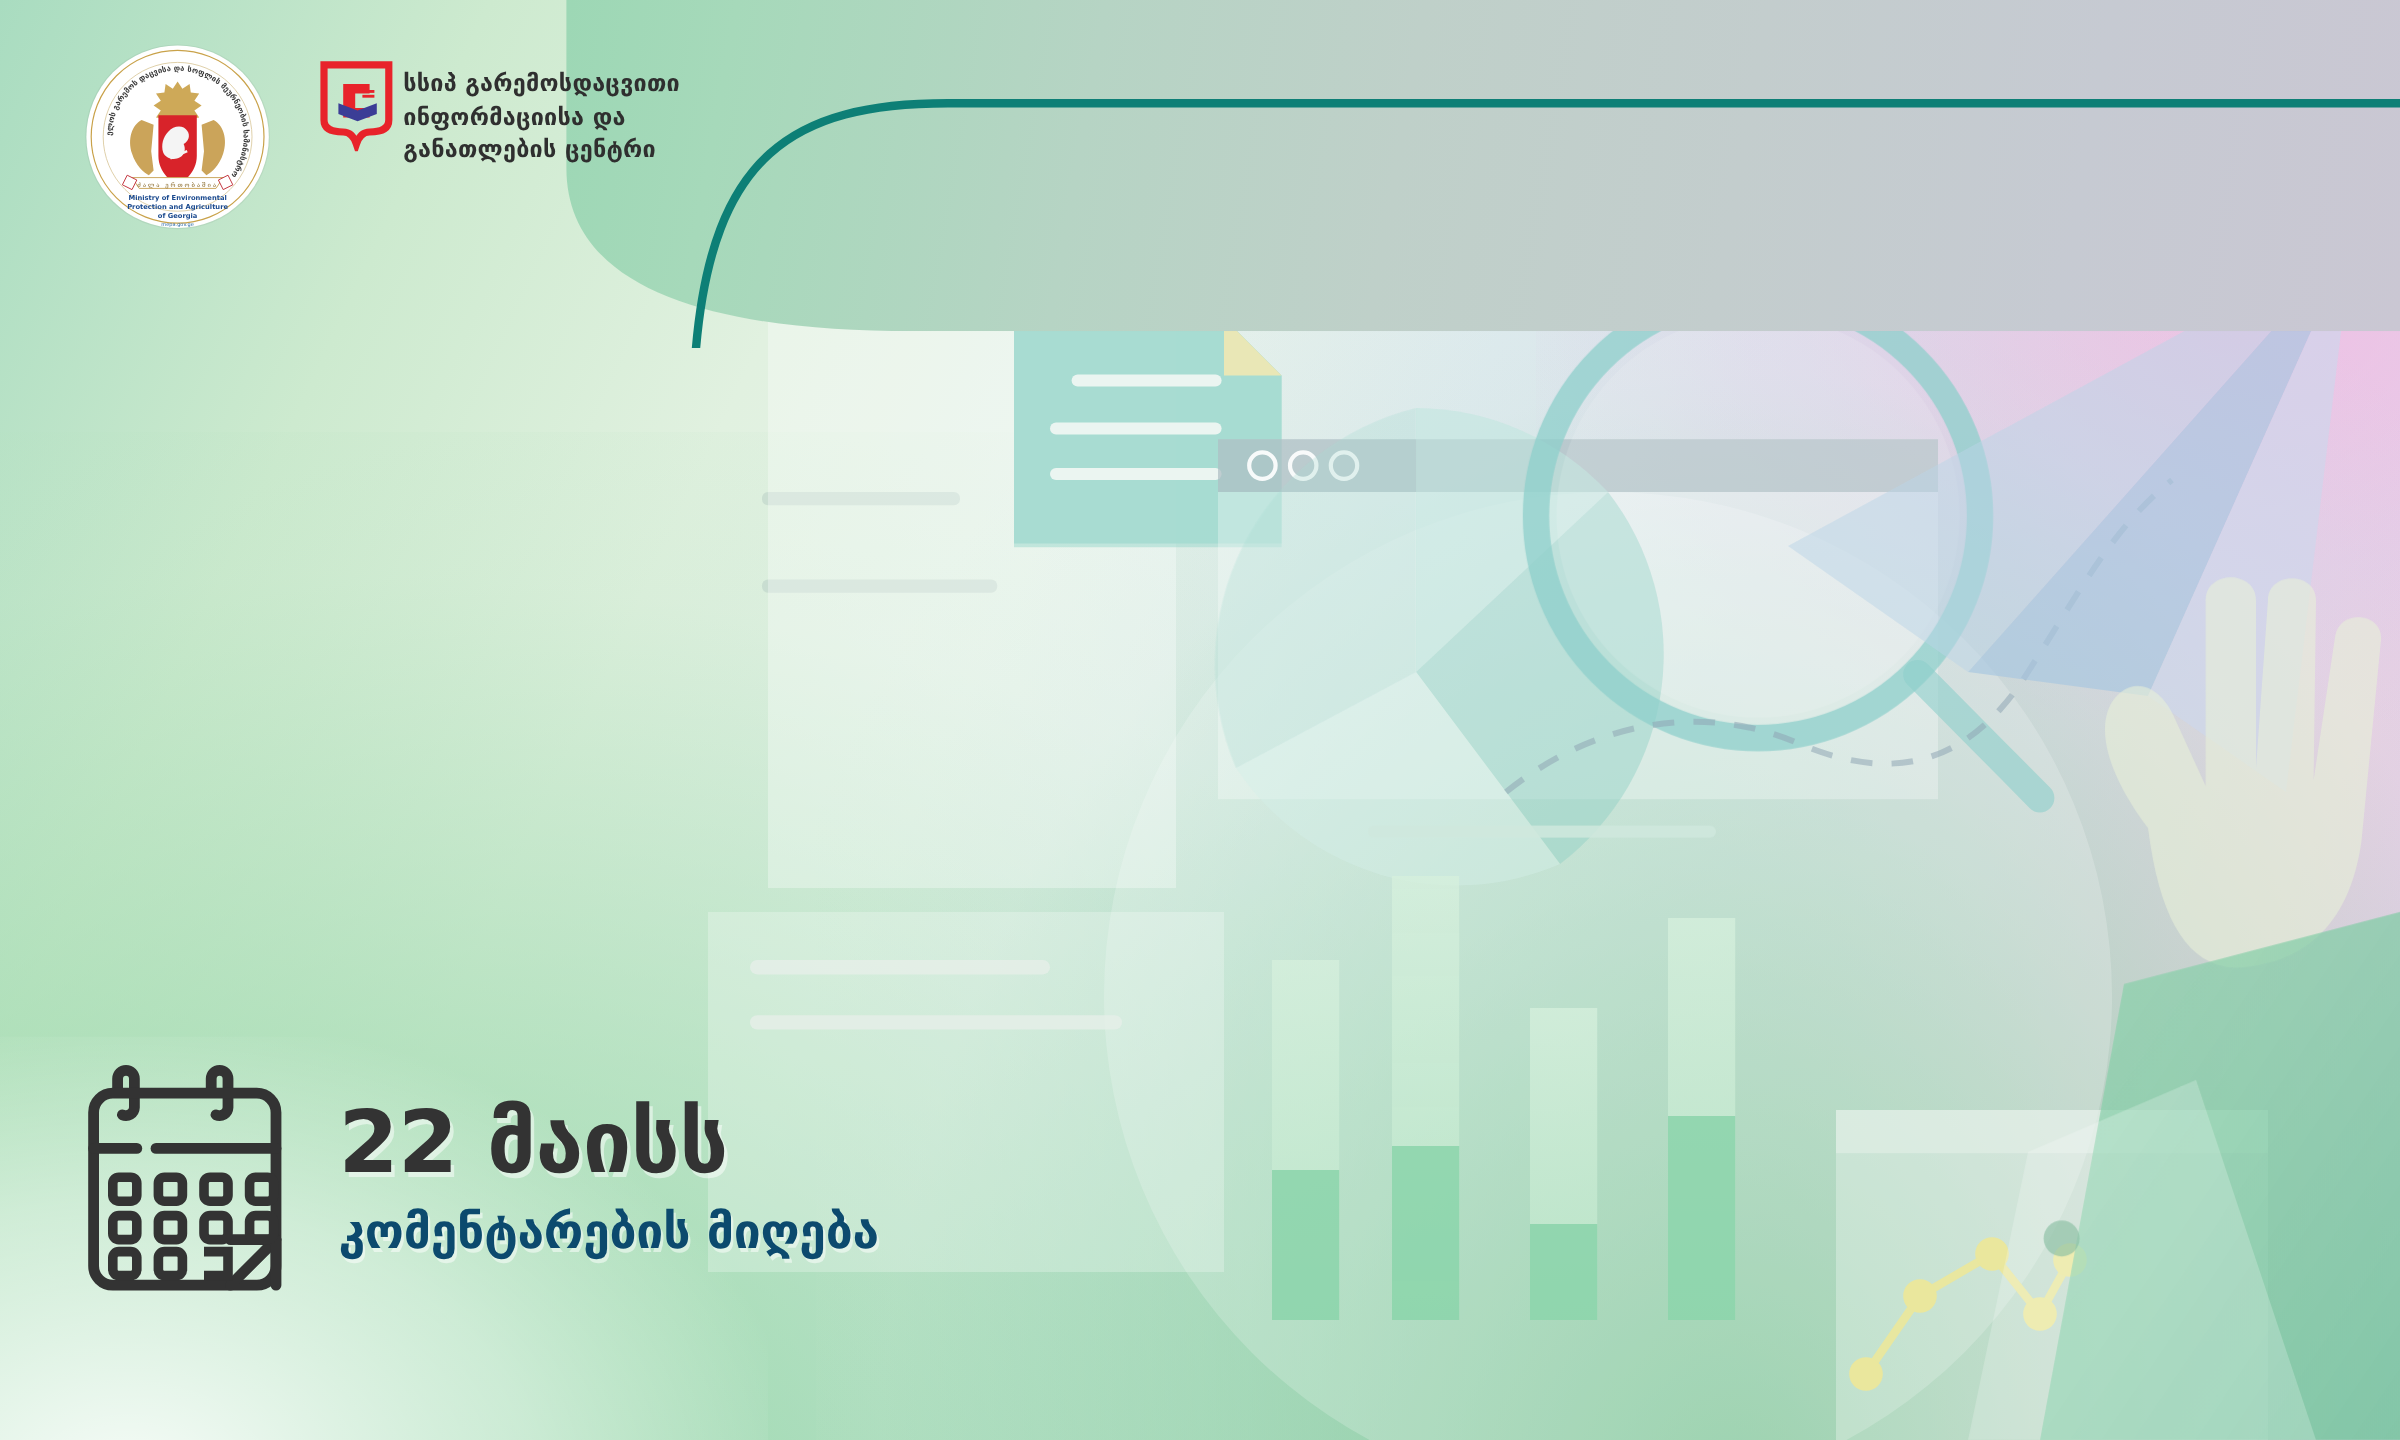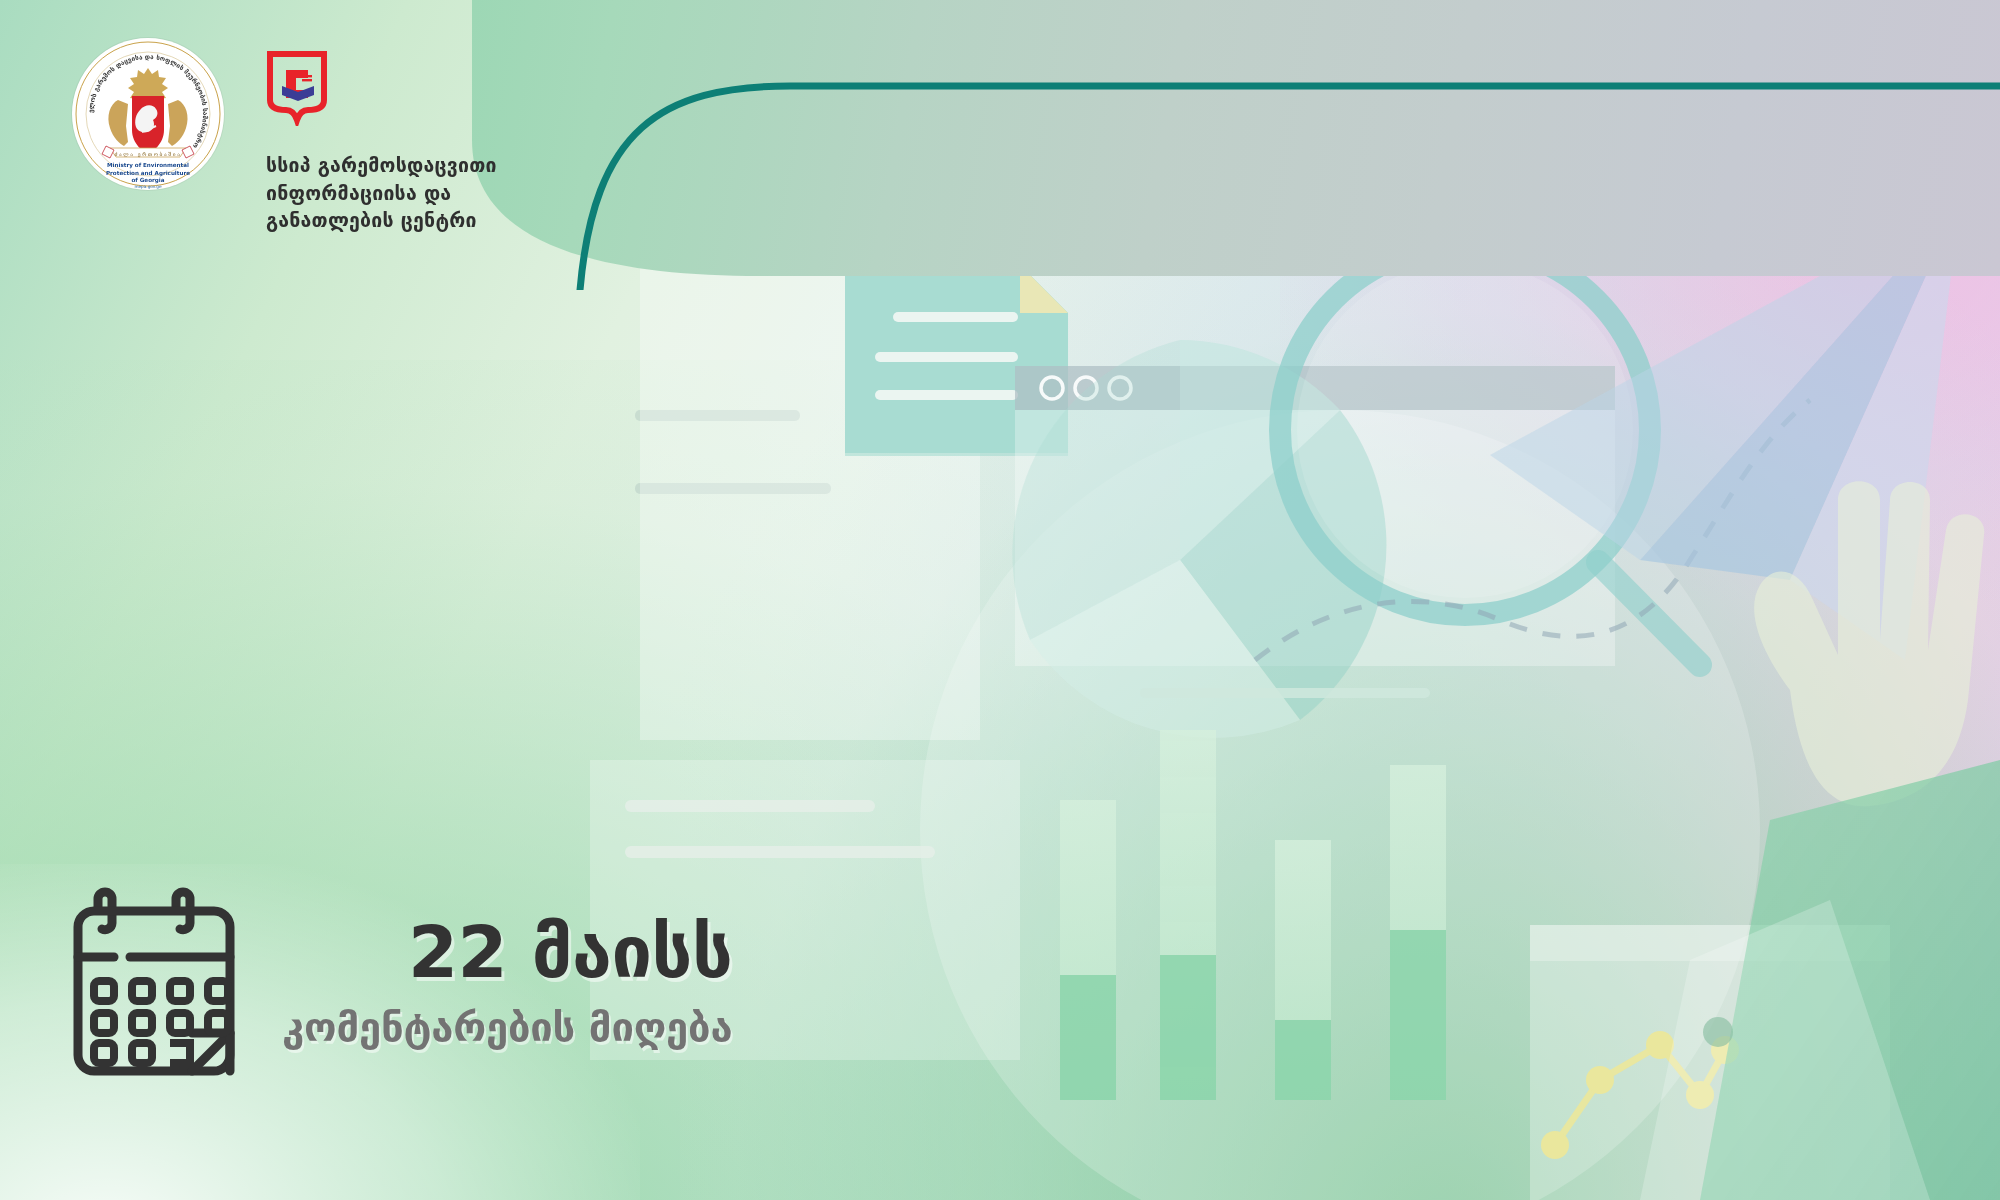--- a/index.html
+++ b/index.html
@@ -99,21 +99,21 @@
   }
   .seal {
     width: 152px; height: 152px; border-radius: 50%;
     background: #ffffff;
     position: relative;
     flex: none;
     box-shadow: 0 0 0 1px rgba(0,0,0,0.05);
   }
   .seal svg { position: absolute; inset: 0; }
 
-  .cenv { display: flex; flex-direction: column; gap: 20px; padding-top: 12px; }
+  .cenv { display: flex; gap: 8px; padding-top: 12px; }
   .cenv-mark { width: 62px; height: 76px; }
   .cenv-text {
     font-size: 19.5px;
     font-weight: 700;
     line-height: 1.42;
     color: #2f2f2f;
     letter-spacing: 0.2px;
     white-space: pre-line;
     margin-top: 6px;
   }
@@ -135,24 +135,23 @@
   .datewrap {
     position: absolute; left: 60px; top: 885px;
     display: flex; align-items: center; gap: 34px;
   }
   .cal-icon { width: 188px; height: 196px; flex: none; }
   .datetxt { display: flex; flex-direction: column; }
   .date-main {
     font-size: 72px; font-weight: 700; color: #333333;
     line-height: 1.02; letter-spacing: -0.5px;
     text-shadow: 3px 4px 0 rgba(255,255,255,0.5);
-    text-align: right;
   }
   .date-sub {
-    font-size: 40px; font-weight: 700; color: #737373;
+    font-size: 40px; font-weight: 700; color: #0c4a6e;
     margin-top: 14px; letter-spacing: -0.2px;
     text-shadow: 2px 3px 0 rgba(255,255,255,0.5);
   }
 </style>
 </head>
 <body>
 
 <div id="poster">
 
   <div class="bg-base"></div>

